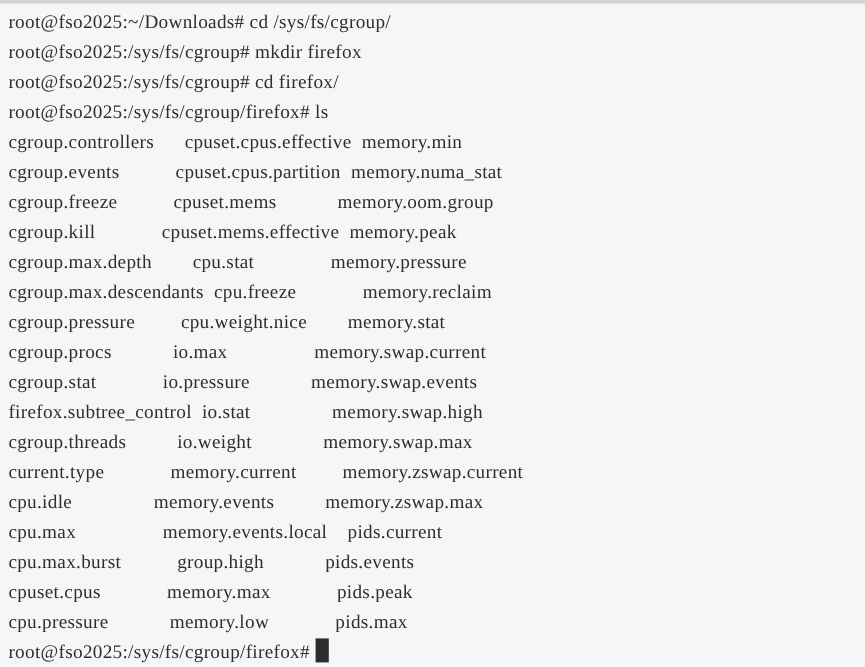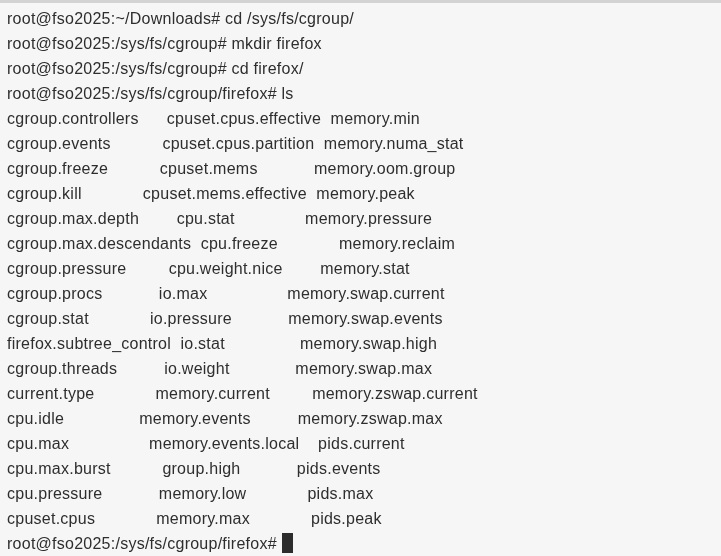--- a/index.html
+++ b/index.html
@@ -22,21 +22,21 @@
     width: 100%;
     height: 3px;
     background: var(--strip, #d3d3d3);
   }
   #terminal-screen {
     position: absolute;
     top: 6px;
     left: 7px;
     right: 0;
     bottom: 0;
-    font-family: Liberation Sans, sans-serif;
+    font-family: Liberation Serif, serif;
     font-size: 16px;
     letter-spacing: 0.25px;
     line-height: 25px;
     color: var(--term-fg, #2e2e2e);
     cursor: text;
   }
   .line {
     white-space: pre;
     height: 25px;
   }
@@ -66,17 +66,17 @@
       <div class="line"><span>cgroup.max.descendants  </span><span>cpu.freeze             </span><span>memory.reclaim</span></div>
       <div class="line"><span>cgroup.pressure         </span><span>cpu.weight.nice        </span><span>memory.stat</span></div>
       <div class="line"><span>cgroup.procs            </span><span>io.max                 </span><span>memory.swap.current</span></div>
       <div class="line"><span>cgroup.stat             </span><span>io.pressure            </span><span>memory.swap.events</span></div>
       <div class="line"><span>firefox.subtree_control  </span><span>io.stat                </span><span>memory.swap.high</span></div>
       <div class="line"><span>cgroup.threads          </span><span>io.weight              </span><span>memory.swap.max</span></div>
       <div class="line"><span>current.type             </span><span>memory.current         </span><span>memory.zswap.current</span></div>
       <div class="line"><span>cpu.idle                </span><span>memory.events          </span><span>memory.zswap.max</span></div>
       <div class="line"><span>cpu.max                 </span><span>memory.events.local    </span><span>pids.current</span></div>
       <div class="line"><span>cpu.max.burst           </span><span>group.high            </span><span>pids.events</span></div>
+      <div class="line"><span>cpuset.cpus             </span><span>memory.max             </span><span>pids.peak</span></div>
       <div class="line"><span>cpu.pressure            </span><span>memory.low             </span><span>pids.max</span></div>
-      <div class="line"><span>cpuset.cpus             </span><span>memory.max             </span><span>pids.peak</span></div>
       <div class="line"><span>root@fso2025:/sys/fs/cgroup/firefox#</span><span> </span><span class="cursor"></span></div>
     </div>
 </div>
 
 </body></html>

